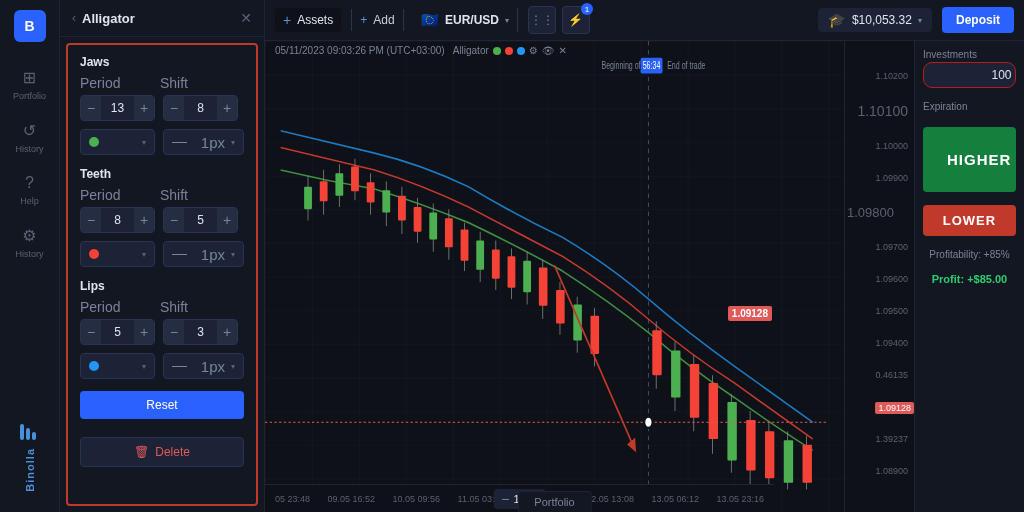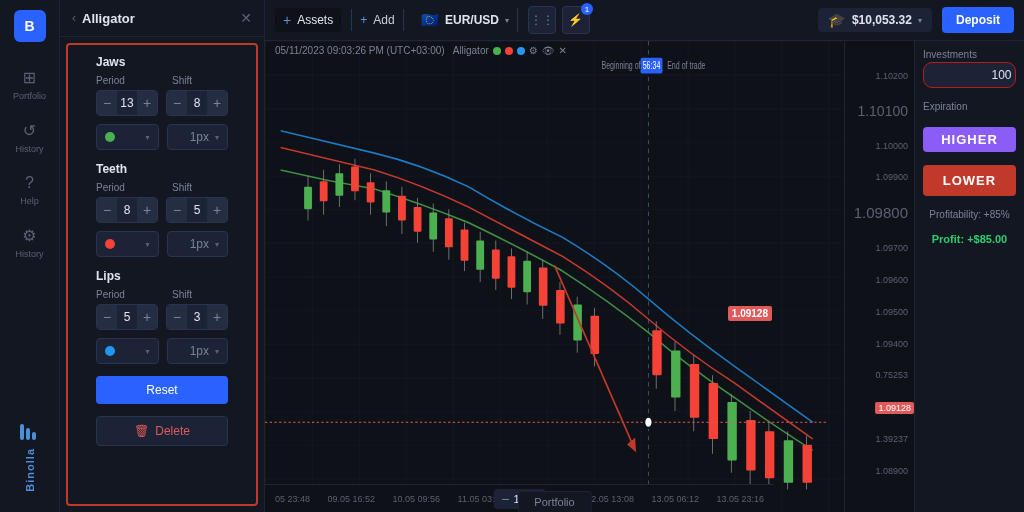--- a/index.html
+++ b/index.html
@@ -87,41 +87,41 @@
     .panel-header-left {
       display: flex;
       align-items: center;
       gap: 6px;
     }
     .panel-header .back-arrow { color: #5a6172; cursor: pointer; }
     .panel-title { font-size: 13px; font-weight: 600; color: #e0e4ef; }
     .close-btn { color: #5a6172; cursor: pointer; font-size: 14px; }
 
     .panel-content {
-      padding: 10px 28px;
+      padding: 10px 12px;
       overflow-y: auto;
       flex: 1;
       border: 2px solid #c0392b;
       margin: 6px;
       border-radius: 4px;
     }
 
     .section-title {
       font-size: 12px;
       font-weight: 700;
       color: #e0e4ef;
       margin-bottom: 6px;
     }
 
     .row-label {
       display: flex;
       gap: 20px;
       margin-bottom: 4px;
     }
-    .row-label span { font-size: 10px; color: #7a8399; width: 60px; }
+    .row-label span { font-size: 14px; color: #7a8399; width: 60px; }
 
     .input-row {
       display: flex;
       gap: 8px;
       margin-bottom: 8px;
       align-items: center;
     }
     .num-input {
       display: flex;
       align-items: center;
@@ -188,26 +188,26 @@
       gap: 6px;
       cursor: pointer;
       flex: 1;
       height: 26px;
     }
     .line-preview {
       flex: 1;
       height: 1px;
       background: #7a8399;
     }
-    .line-label { font-size: 12px; color: #7a8399; margin-left: 8px; }
+    .line-label { font-size: 15px; color: #7a8399; margin-left: 8px; }
 
     .action-btns {
       display: flex;
       flex-direction: column;
-      gap: 12px;
+      gap: 18px;
       margin-top: 8px;
     }
     .reset-btn {
       background: #2962ff;
       color: white;
       border: none;
       border-radius: 4px;
       padding: 7px;
       cursor: pointer;
       font-size: 12px;
@@ -309,21 +309,21 @@
     .balance-area {
       display: flex;
       align-items: center;
       gap: 6px;
       padding: 4px 10px;
       background: #1c2336;
       border-radius: 4px;
       cursor: pointer;
     }
     .balance-icon { color: #2962ff; font-size: 14px; }
-    .balance-amount { color: #e0e4ef; font-size: 12px; font-weight: 700; }
+    .balance-amount { color: #e0e4ef; font-size: 12px; font-weight: 400; }
     .balance-arrow { color: #7a8399; font-size: 8px; }
     .deposit-btn {
       background: #2962ff;
       color: white;
       border: none;
       border-radius: 4px;
       padding: 6px 14px;
       cursor: pointer;
       font-size: 12px;
       font-weight: 600;
@@ -459,27 +459,27 @@
     .expiration-value {
       background: #1c2336;
       border: 1px solid #2a3350;
       border-radius: 4px;
       padding: 4px 8px;
       color: #e0e4ef;
       font-size: 12px;
       text-align: center;
     }
     .higher-btn {
-      background: #8b5cf6;
+      background: #15803d;
       color: white;
       border: none;
       border-radius: 4px;
-      padding: 5px;
-      cursor: pointer;
-      font-size: 13px;
+      padding: 24px;
+      cursor: pointer;
+      font-size: 15px;
       font-weight: 700;
       text-align: center;
       letter-spacing: 1px;
     }
     .lower-btn {
       background: #c0392b;
       color: white;
       border: none;
       border-radius: 4px;
       padding: 8px;
@@ -850,26 +850,26 @@
 
       <div class="portfolio-tab">Portfolio</div>
     </div>
 
     <div class="price-axis">
       <div style="position:absolute;top:0;left:0;right:0;bottom:28px;display:flex;flex-direction:column;justify-content:space-between;padding:30px 2px 8px;">
         <span style="font-size:9px;color:#5a6172;text-align:right;padding-right:4px;">1.10200</span>
         <span style="font-size:14px;color:#5a6172;text-align:right;padding-right:4px;">1.10100</span>
         <span style="font-size:9px;color:#5a6172;text-align:right;padding-right:4px;">1.10000</span>
         <span style="font-size:9px;color:#5a6172;text-align:right;padding-right:4px;">1.09900</span>
-        <span style="font-size:15px;color:#5a6172;text-align:right;padding-right:4px;">1.09800</span>
+        <span style="font-size:13px;color:#5a6172;padding-right:4px;">1.09800</span>
         <span style="font-size:9px;color:#5a6172;text-align:right;padding-right:4px;">1.09700</span>
         <span style="font-size:9px;color:#5a6172;text-align:right;padding-right:4px;">1.09600</span>
         <span style="font-size:9px;color:#5a6172;text-align:right;padding-right:4px;">1.09500</span>
         <span style="font-size:9px;color:#5a6172;text-align:right;padding-right:4px;">1.09400</span>
-        <span style="font-size:9px;color:#5a6172;text-align:right;padding-right:4px;">0.75253</span>
+        <span style="font-size:9px;color:#5a6172;text-align:right;padding-right:4px;">0.46135</span>
         <span style="font-size:9px;color:#5a6172;text-align:right;padding-right:4px;position:relative;">
           1.09200
           <span style="position:absolute;right:-2px;background:#e05a5a;color:white;padding:1px 3px;border-radius:2px;font-size:9px;white-space:nowrap;">1.09128</span>
         </span>
         <span style="font-size:9px;color:#5a6172;text-align:right;padding-right:4px;">1.39237</span>
         <span style="font-size:9px;color:#5a6172;text-align:right;padding-right:4px;">1.08900</span>
       </div>
     </div>
 
     <div class="right-panel">

